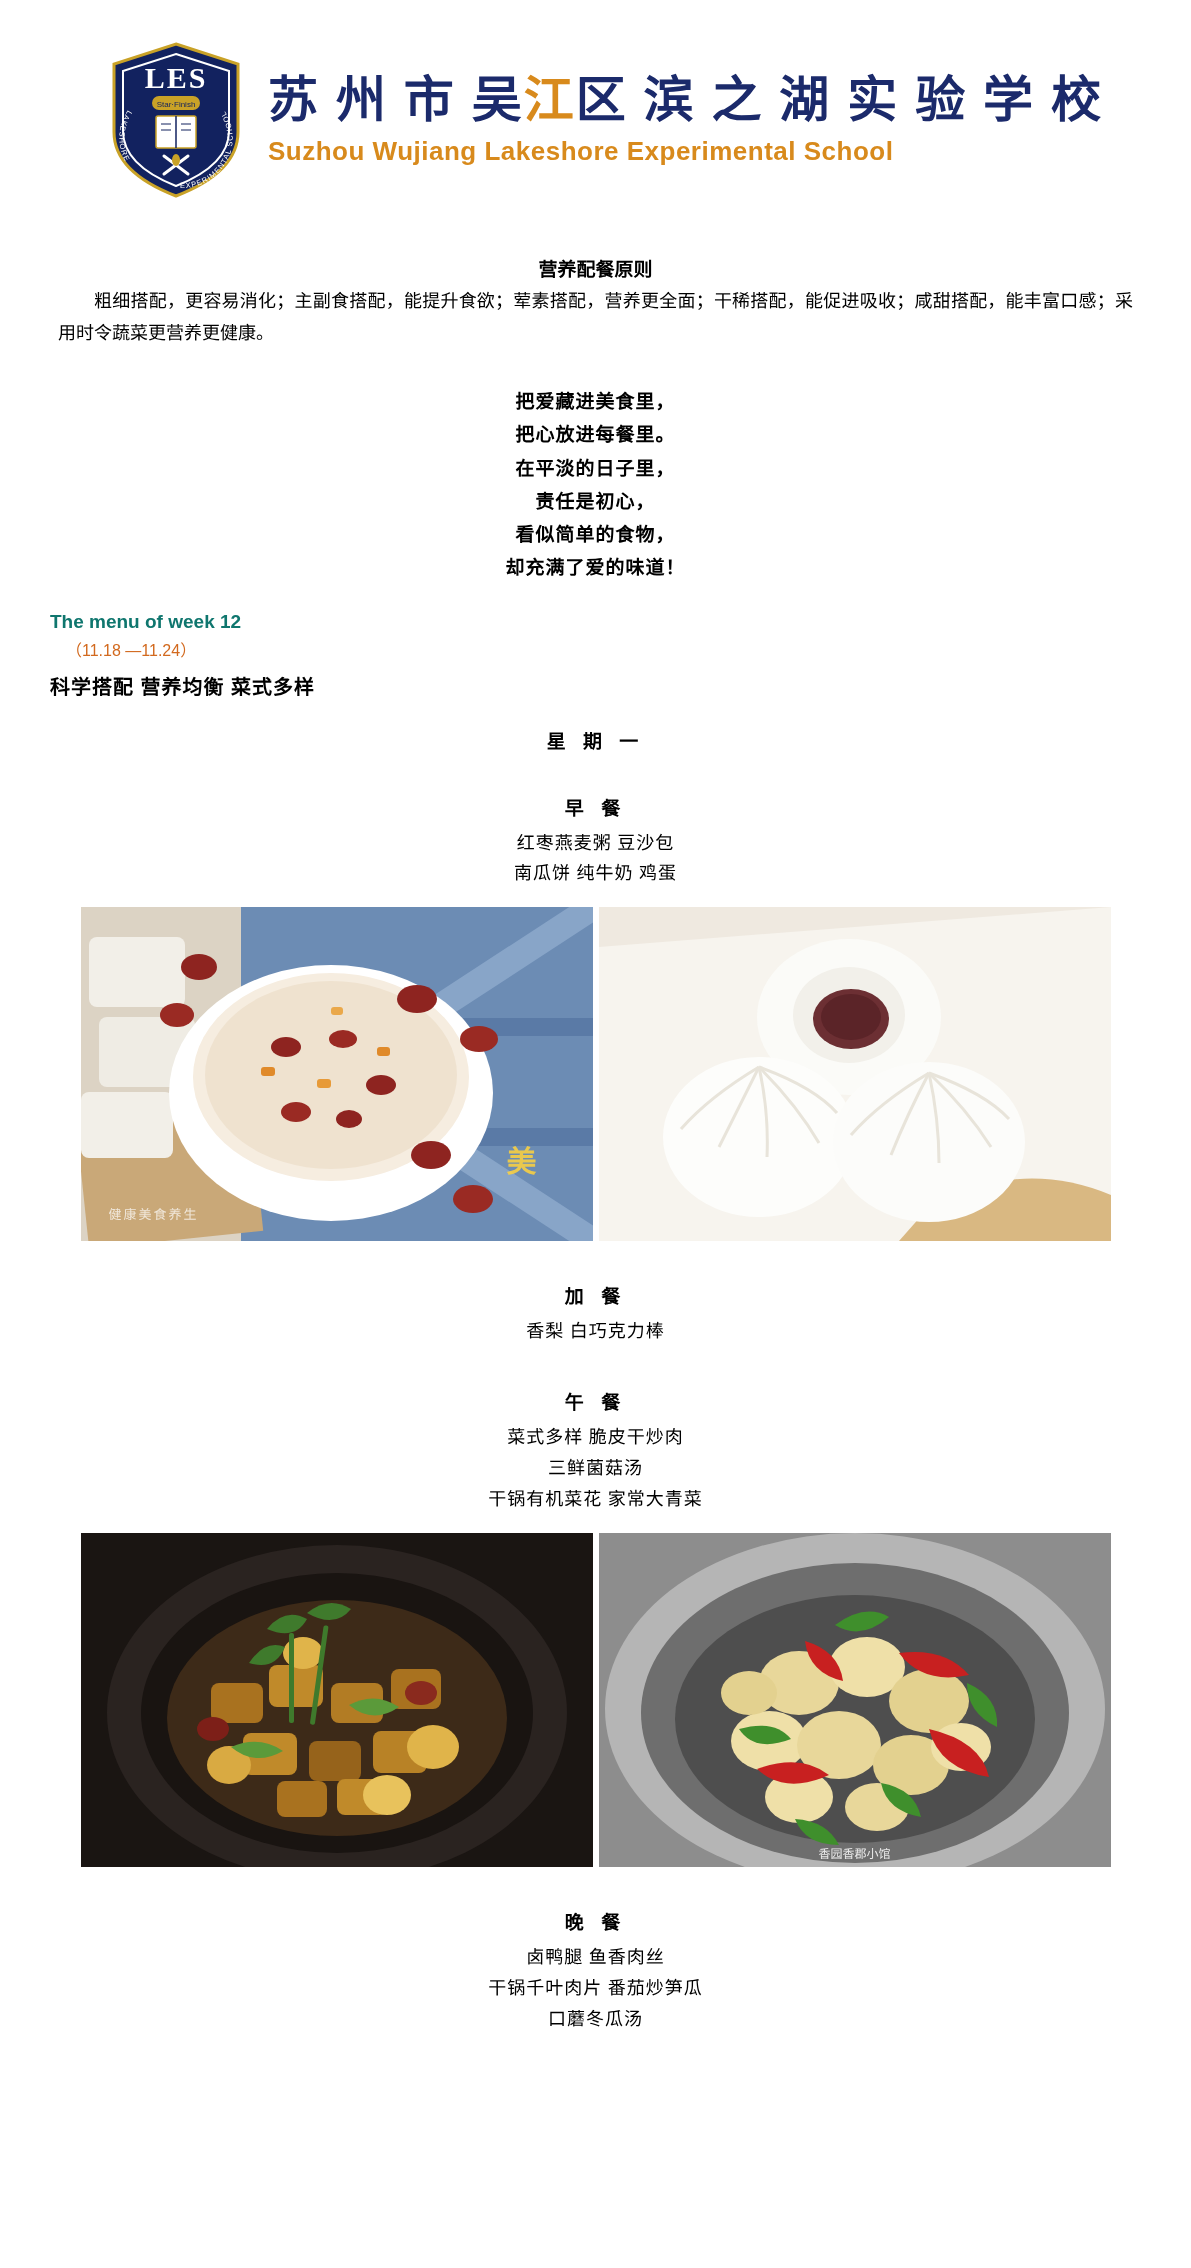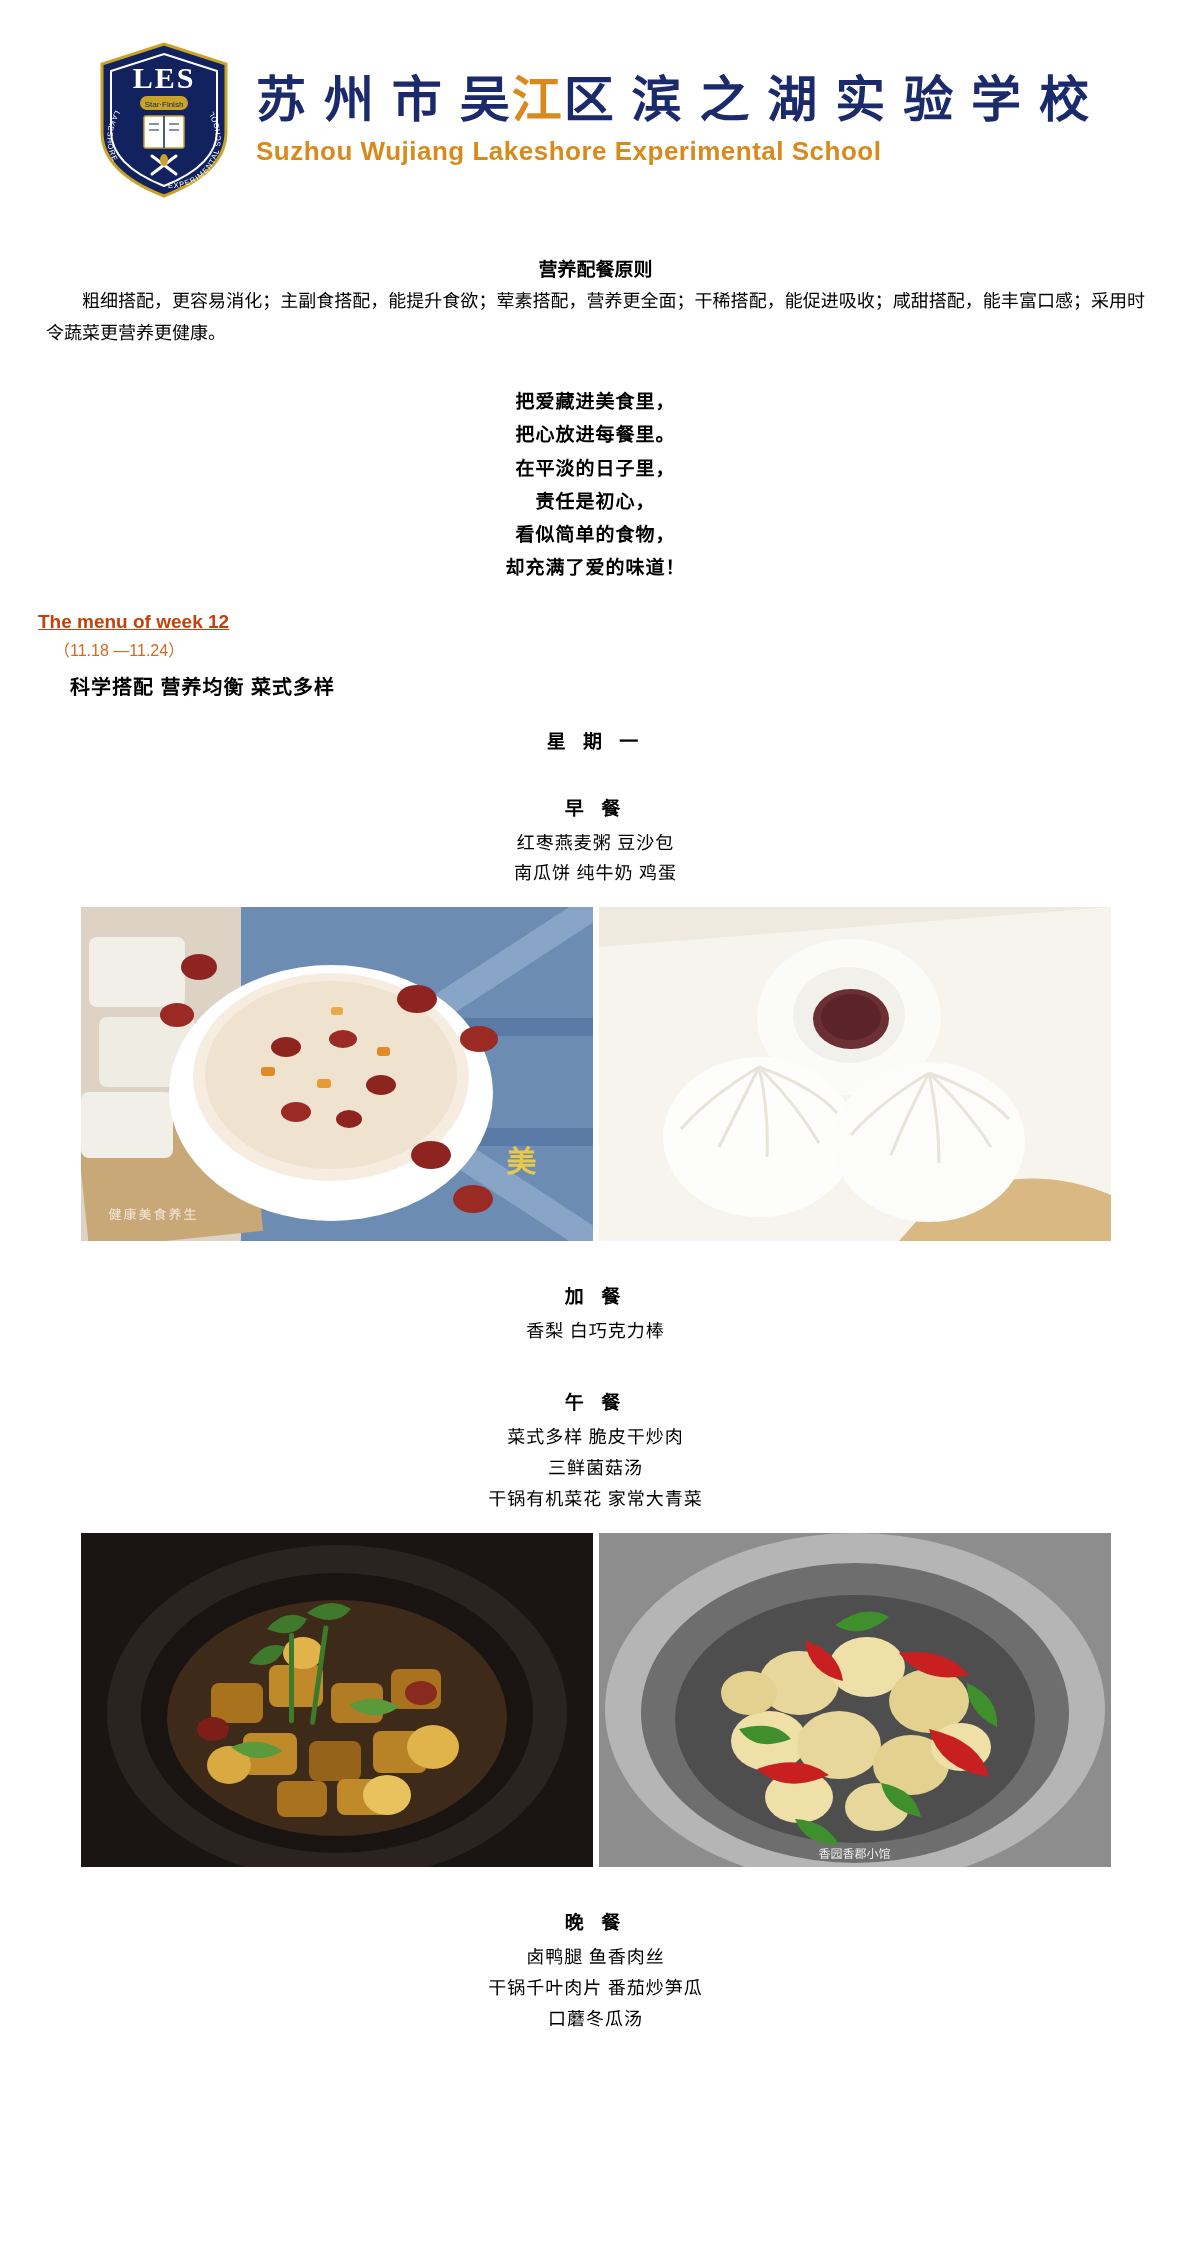--- a/index.html
+++ b/index.html
@@ -10,21 +10,21 @@
   body {
     width: 1191px;
     min-height: 2268px;
     font-family: "Liberation Serif", "DejaVu Serif", serif;
     color: #000000;
     position: relative;
   }
   .page {
     width: 1191px;
     box-sizing: border-box;
-    padding: 0 36px;
+    padding: 0 48px;
   }
 
   
   .header {
     display: flex;
     align-items: center;
     padding: 40px 0 28px 58px;
   }
   .crest {
     width: 140px;
@@ -78,43 +78,41 @@
     text-align: center;
     margin: 36px 0 26px 0;
     font-weight: bold;
     font-size: 19px;
     line-height: 1.75;
     font-family: "Liberation Sans", "DejaVu Sans", sans-serif;
   }
   .poem div { letter-spacing: 1px; }
 
   .week-line {
-    color: #c2410c;
+    color: #0f766e;
     font-weight: bold;
     font-family: "Liberation Sans", "DejaVu Sans", sans-serif;
     font-size: 19px;
     margin-top: 18px;
     padding-left: 2px;
-    text-decoration: underline;
   }
   .date-line {
     color: #d2691e;
     font-family: "Liberation Sans", "DejaVu Sans", sans-serif;
     font-size: 16px;
     padding-left: 18px;
     margin-top: 4px;
   }
   .slogan {
     font-weight: bold;
     font-size: 20px;
     font-family: "Liberation Sans", "DejaVu Sans", sans-serif;
     margin-top: 10px;
     padding-left: 2px;
     letter-spacing: 1px;
-    margin-left: 32px;
   }
   .day-title {
     text-align: center;
     font-weight: bold;
     font-size: 19px;
     font-family: "Liberation Sans", "DejaVu Sans", sans-serif;
     letter-spacing: 6px;
     margin: 26px 0 0 0;
   }
 

